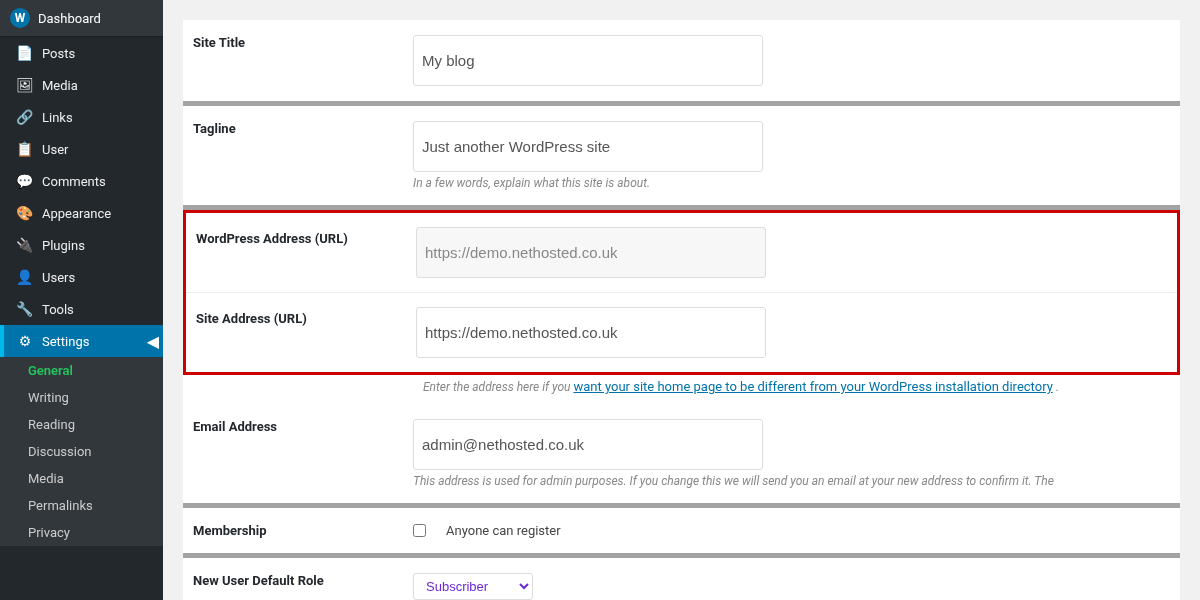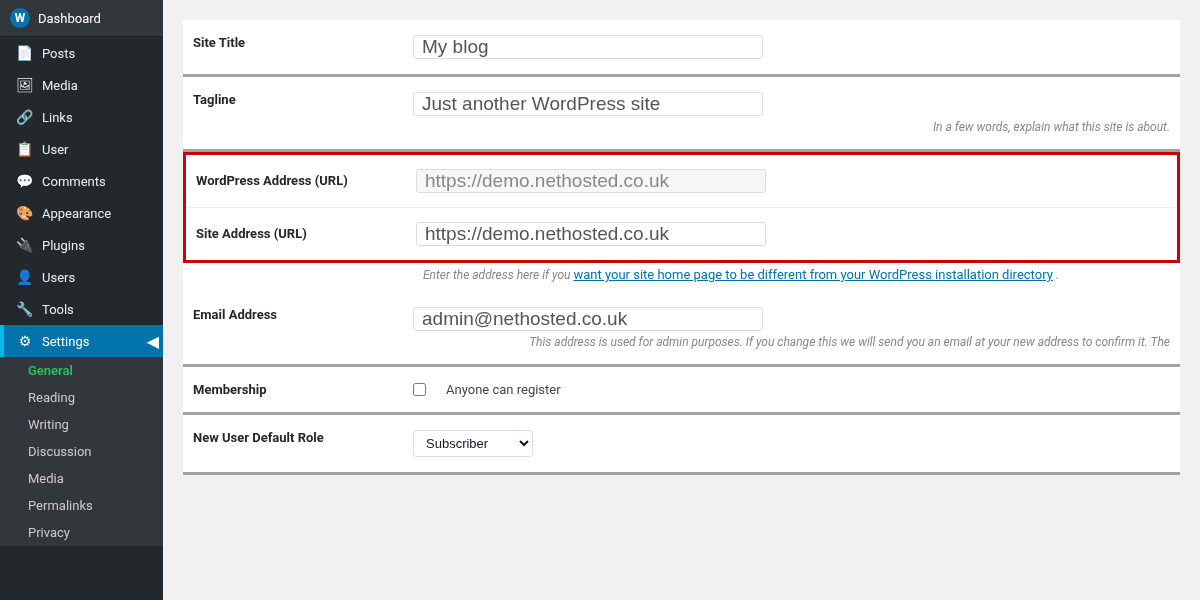--- a/index.html
+++ b/index.html
@@ -66,51 +66,50 @@
     h1.page-title {
       font-size: 23px;
       font-weight: 400;
       color: #23282d;
       margin-bottom: 20px;
       line-height: 1.3;
     }
 
     .settings-input {
       width: 350px;
-      padding: 0 8px;
+      padding: 16px 8px;
       border: 1px solid #ddd;
       border-radius: 3px;
-      font-size: 19px;
+      font-size: 15px;
       color: #555;
       background: #fff;
       display: block;
     }
     .settings-input.disabled-input {
       background: #f7f7f7;
       color: #888;
     }
 
     .hint-text {
       font-style: italic;
       color: #888;
       font-size: 12px;
       margin-top: 4px;
-      text-align: right;
     }
     .hint-link {
       color: #0073aa;
       text-decoration: underline;
     }
 
     table.wp-settings {
       width: 100%;
       border-collapse: collapse;
     }
     table.wp-settings tr {
-      border-bottom: 3px solid #a3a3a3;
+      border-bottom: 5px solid #a3a3a3;
     }
     table.wp-settings th {
       width: 220px;
       text-align: left;
       font-weight: 700;
       font-size: 13px;
       color: #23282d;
       padding: 15px 10px;
       vertical-align: top;
     }
@@ -147,21 +146,21 @@
       font-size: 13px;
       color: #444;
     }
 
     select.wp-select {
       padding: 4px 8px;
       border: 1px solid #ddd;
       border-radius: 3px;
       font-size: 13px;
       background: #fff;
-      color: #0f172a;
+      color: #6d28d9;
       min-width: 120px;
     }
 
     .all-rows {
       background: #fff;
     }
   </style>
 </head>
 <body>
 
@@ -219,22 +218,22 @@
     </div>
 
     <div class="sidebar-item active" style="position:relative;">
       <span class="icon">⚙</span>
       <span>Settings</span>
       <span style="position:absolute; right:0; top:50%; transform:translateY(-50%); color:#fff; font-size:16px; padding-right:4px;">◀</span>
     </div>
 
     <div class="submenu">
       <a class="sub-item active">General</a>
+      <a class="sub-item">Writing</a>
       <a class="sub-item">Reading</a>
-      <a class="sub-item">Writing</a>
       <a class="sub-item">Discussion</a>
       <a class="sub-item">Media</a>
       <a class="sub-item">Permalinks</a>
       <a class="sub-item">Privacy</a>
     </div>
   </div>
 </div>
 
 <div id="main">
 

